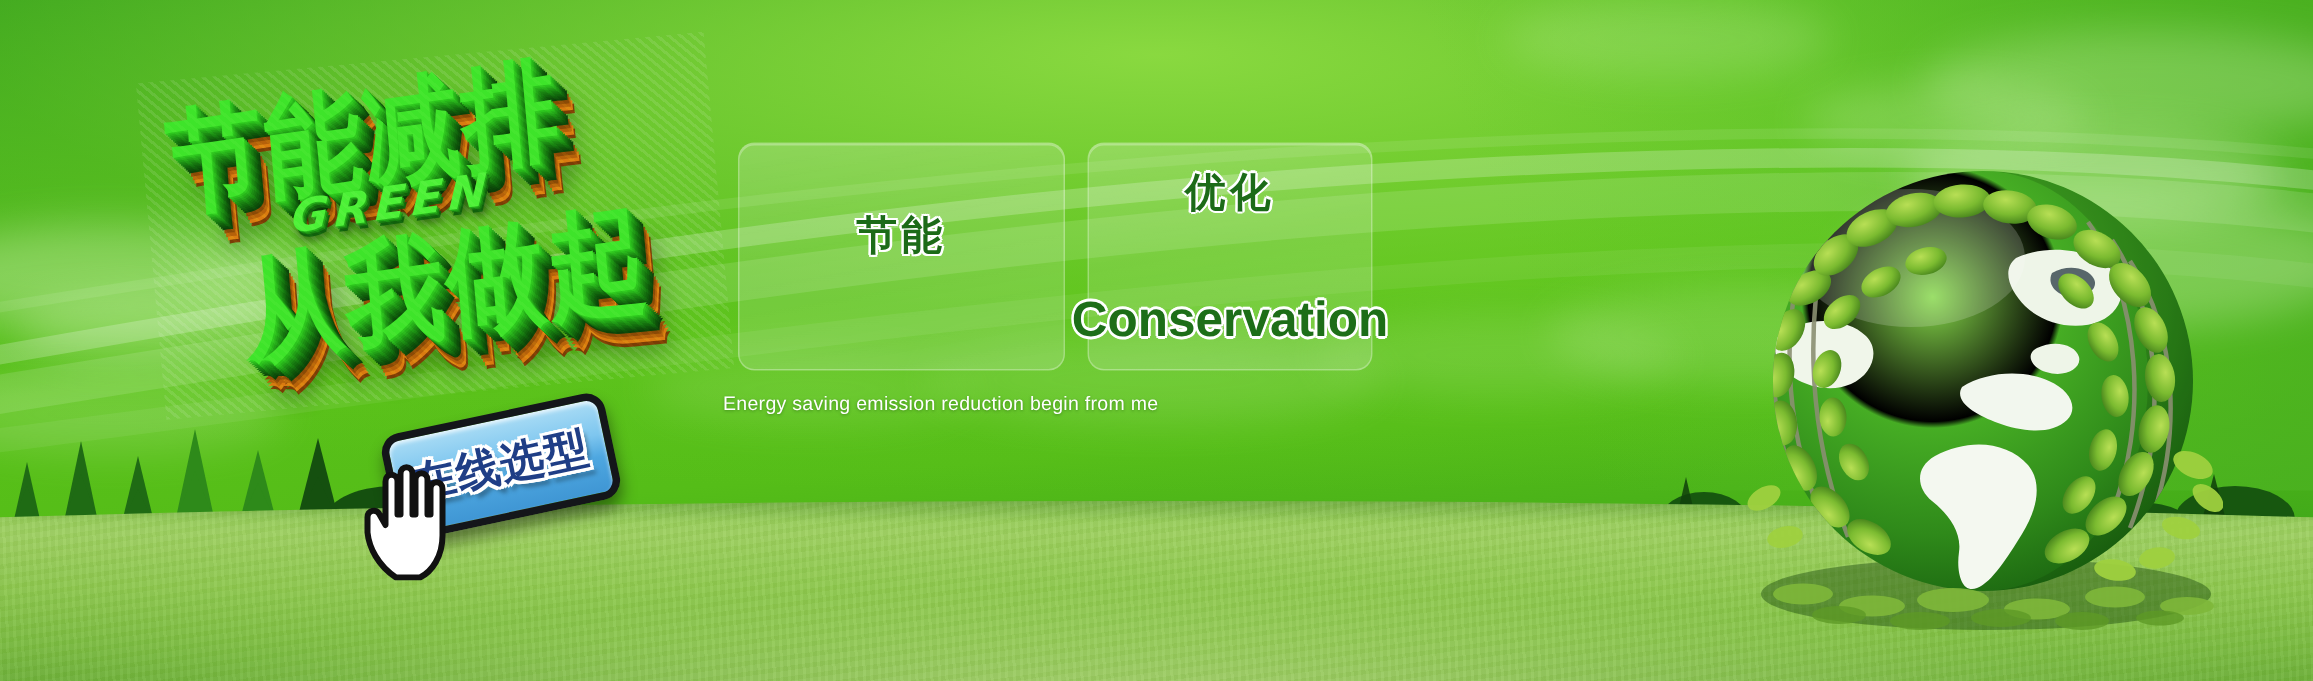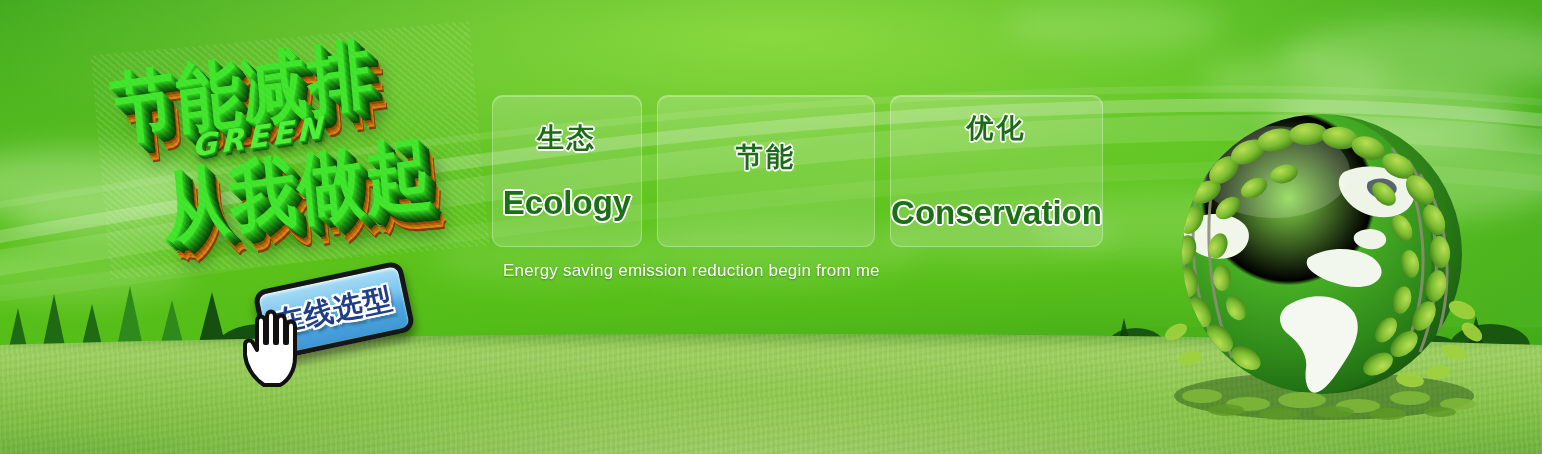--- a/index.html
+++ b/index.html
@@ -157,42 +157,42 @@
   .card {
     width:150px; height:152px;
     border-radius:11px;
     background:linear-gradient(170deg, rgba(255,255,255,0.20) 0%, rgba(255,255,255,0.12) 45%, rgba(255,255,255,0.17) 100%);
     border:1px solid rgba(255,255,255,0.28);
     box-shadow:inset 0 1px 0 rgba(255,255,255,0.30);
     display:flex; flex-direction:column; align-items:center; justify-content:center;
     cursor:pointer;
   }
   .card.wide { width:218px; }
-  .card.wide2 { width:213px;gap:20px; }
+  .card.wide2 { width:190px;gap:20px; }
   .card-cn {
     font-size:27px; font-weight:bold; letter-spacing:3px;
     font-family:"DejaVu Sans","Liberation Sans",sans-serif;
     color:#1c6b18;
     margin-bottom:28px;
     text-shadow:
       -1.6px 0 #fff, 1.6px 0 #fff, 0 -1.6px #fff, 0 1.6px #fff,
       -1.2px -1.2px #fff, 1.2px -1.2px #fff, -1.2px 1.2px #fff, 1.2px 1.2px #fff;
   }
   .card-en {
     font-size:33px; font-weight:bold; letter-spacing:0px;
     color:#1d6e18;
     text-shadow:
       -1.8px 0 #fff, 1.8px 0 #fff, 0 -1.8px #fff, 0 1.8px #fff,
       -1.3px -1.3px #fff, 1.3px -1.3px #fff, -1.3px 1.3px #fff, 1.3px 1.3px #fff;
   }
 
   
   .tagline {
-    position:absolute; left:503px; top:261px;
-    font-size:17px; color:#ffffff; letter-spacing:.2px;
+    position:absolute; left:482px; top:261px;
+    font-size:13px; color:#ffffff; letter-spacing:.2px;
     text-shadow:0 1px 2px rgba(20,70,10,0.45);
   }
 
   
   .globe-wrap { position:absolute; right:60px; bottom:28px; width:320px; height:330px; }
   .globe-svg { display:block; width:100%; height:100%; }
 </style>
 </head>
 <body>
 
@@ -318,24 +318,20 @@
   <div class="cursor-hand" style="position:absolute;left:240px;top:309px;transform:rotate(0deg);">
     <svg width="66" height="78" viewBox="0 0 66 78" fill="none">
       <path d="M24 76 C 12 68, 6 56, 5 46 L5 36 C5 31 11 30 13 34 L17 41 L17 12
                C17 6 25 6 25 12 L25 34 L27 34 L27 7 C27 1 35 1 35 7 L35 34 L37 34
                L37 11 C37 5 45 5 45 11 L45 34 L47 34 L47 17 C47 11 55 11 55 17
                L55 48 C55 62 48 72 40 76 Z" fill="#ffffff" stroke="#111111" stroke-width="4" stroke-linejoin="round"></path>
     </svg>
   </div>
 
   <div class="cards">
-    <div class="card">
-      <div class="card-cn">生态</div>
-      <div class="card-en">Ecology</div>
-    </div>
     <div class="card wide">
       <div class="card-cn">节能</div>
     </div>
     <div class="card wide2">
       <div class="card-cn">优化</div>
       <div class="card-en">Conservation</div>
     </div>
   </div>
 
   <div class="tagline">Energy saving emission reduction begin from me</div>

